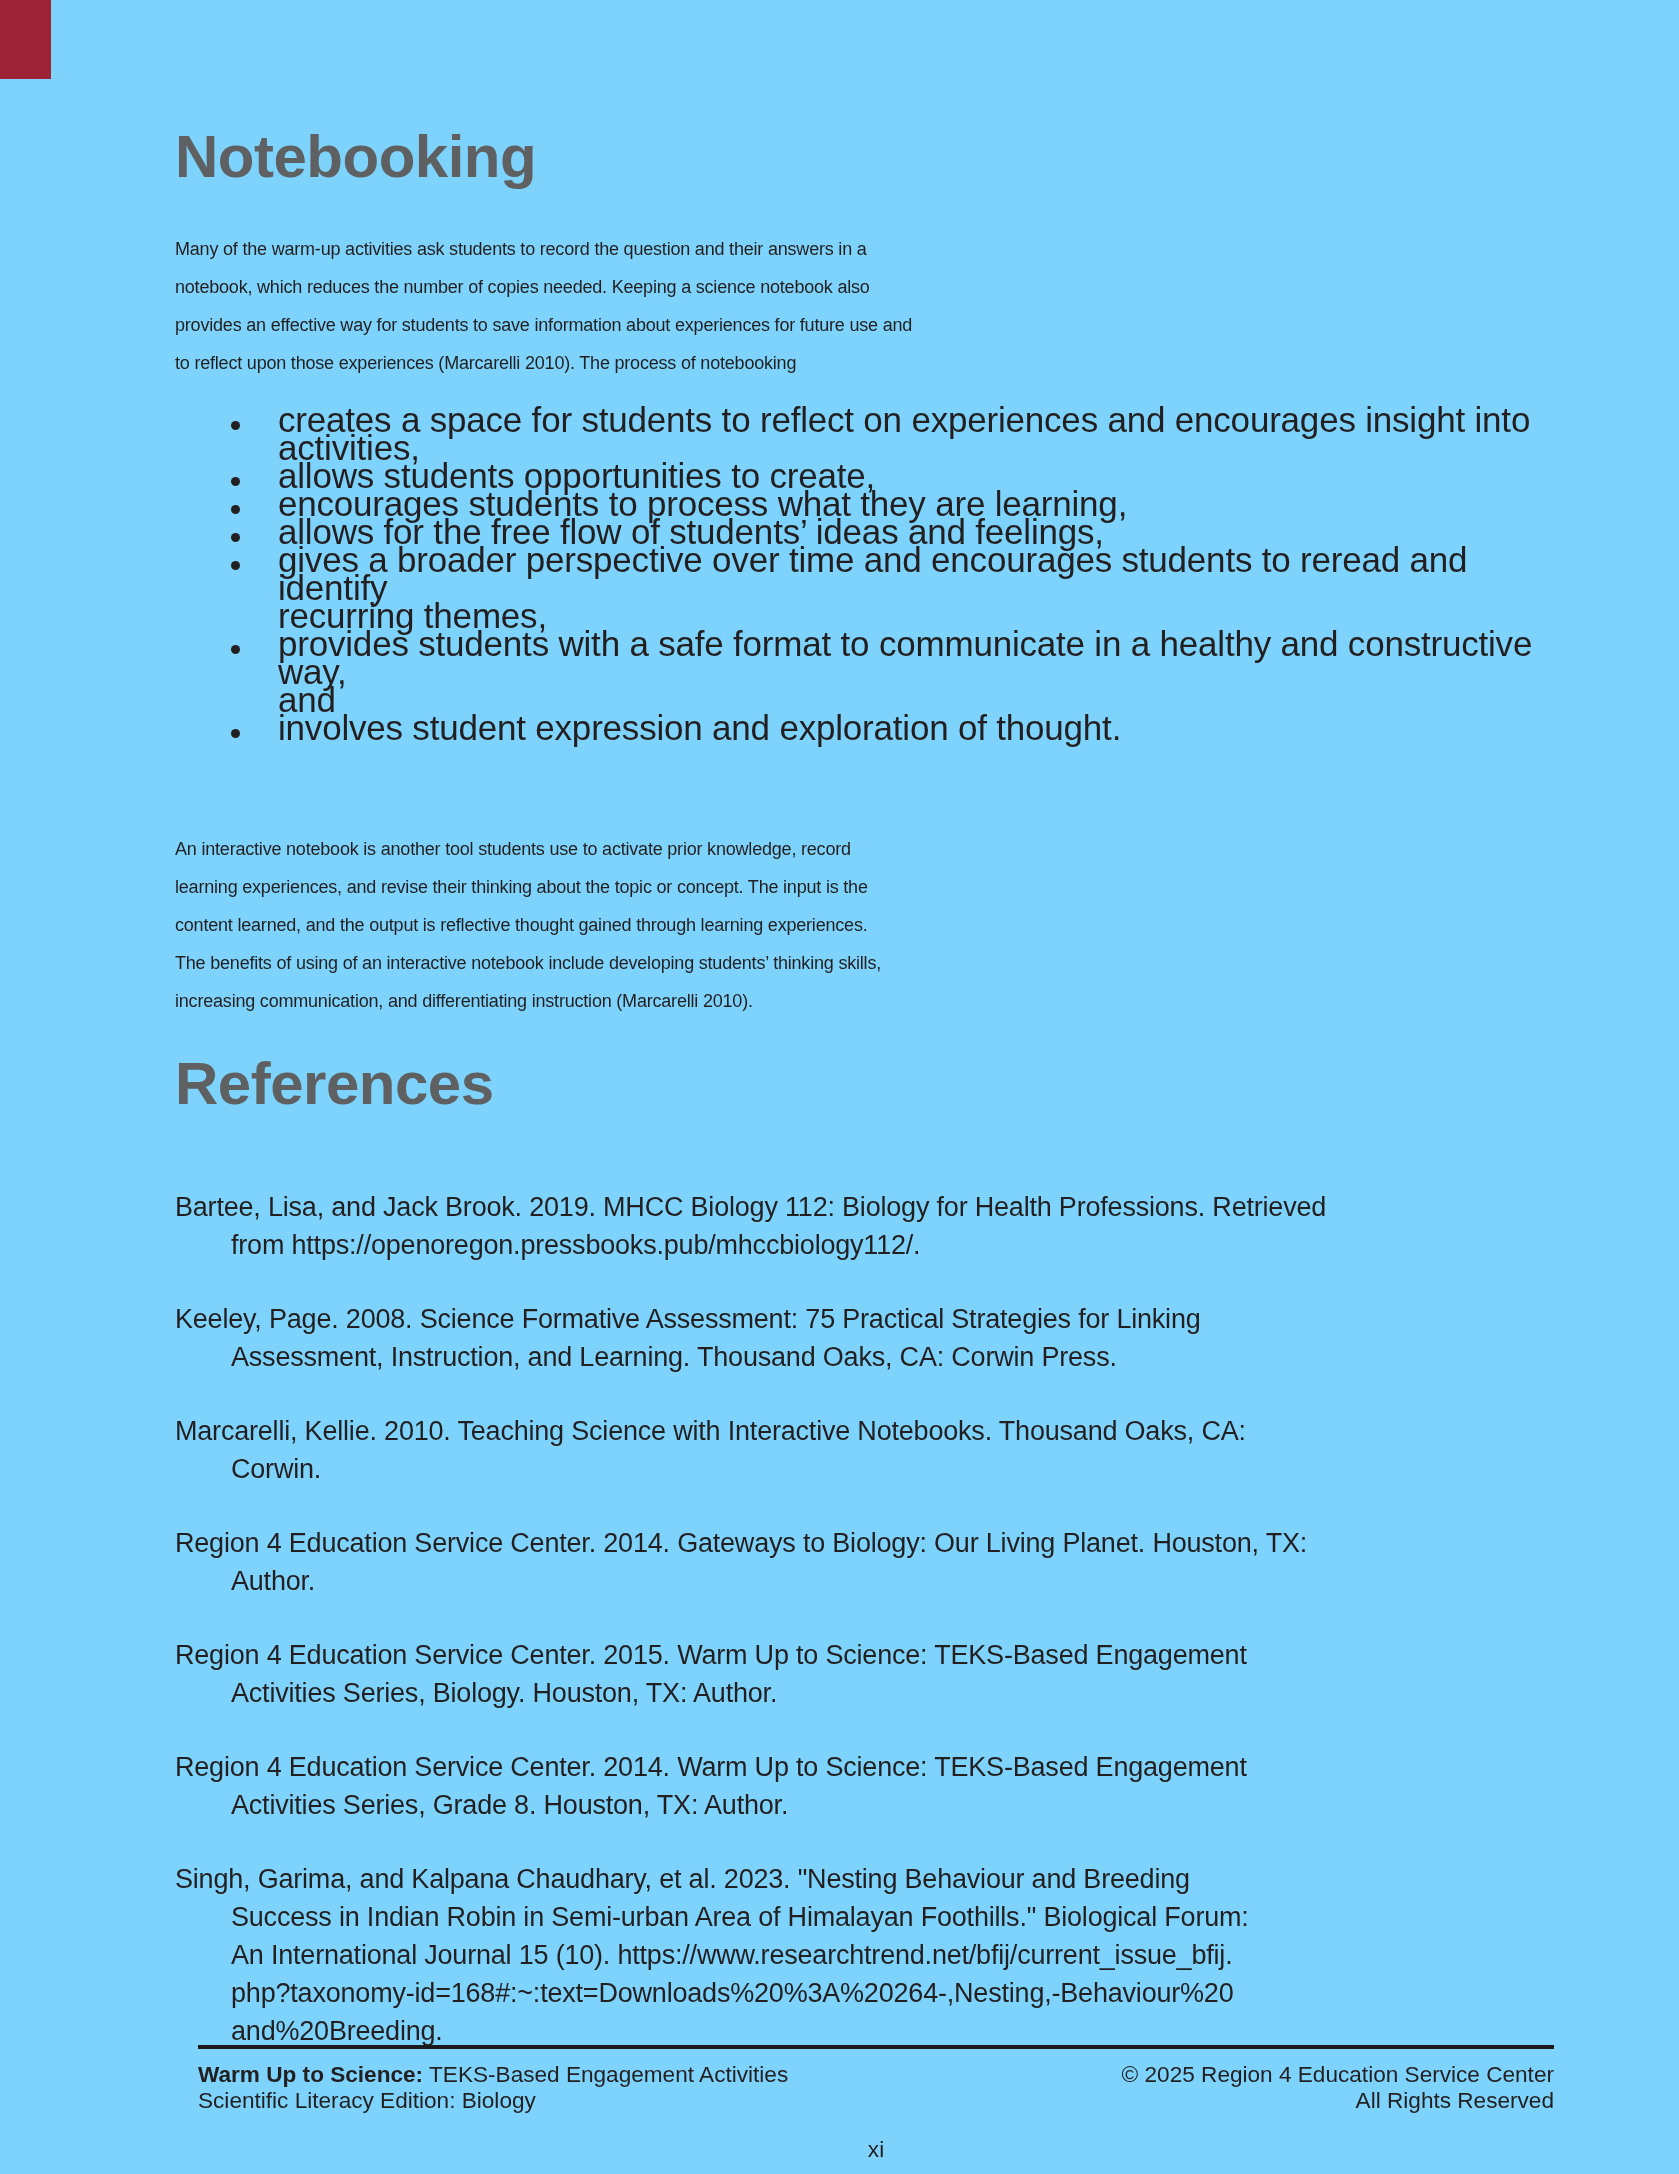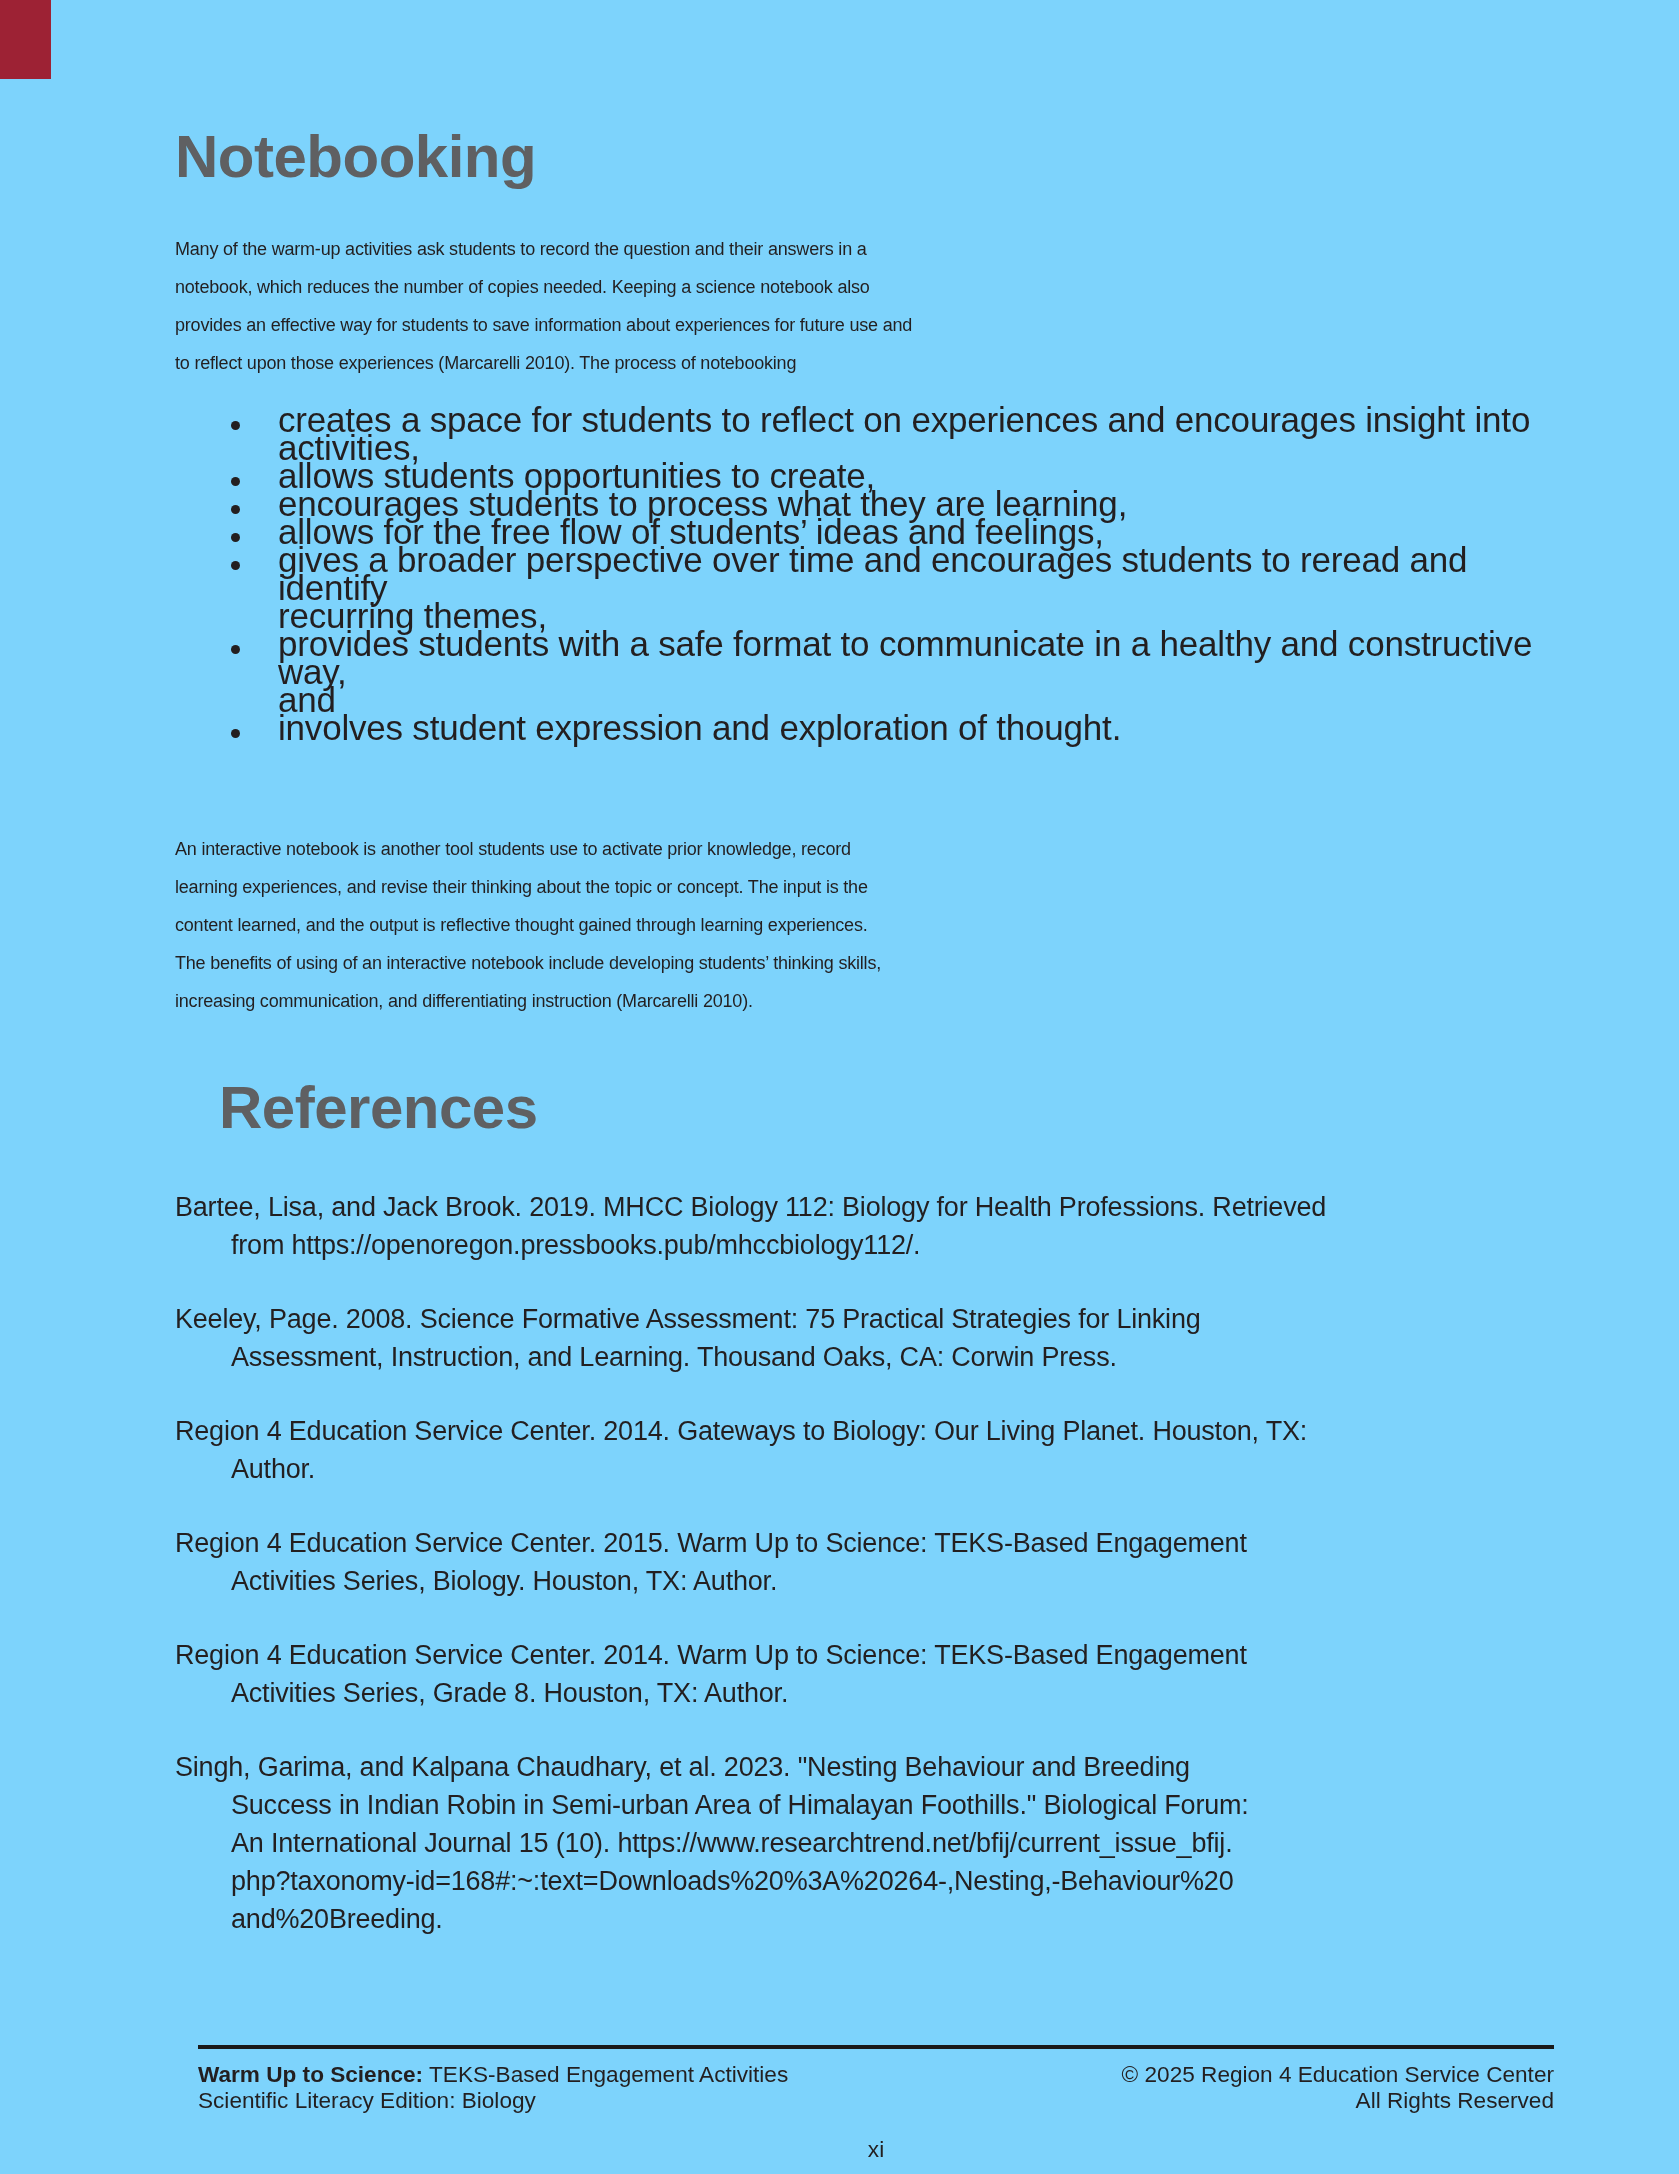--- a/index.html
+++ b/index.html
@@ -19,21 +19,21 @@
     width: 51px; height: 79px;
     background: #9d2234;
   }
 
   h1 {
     position: absolute; left: 175px; margin: 0;
     font-size: 60px; line-height: 60px; font-weight: bold;
     letter-spacing: -0.5px; color: #5f6062;
   }
   #title-notebooking { top: 127px; }
-  #title-references  { top: 1078px; margin-left: 44px; }
+  #title-references  { top: 1054px; }
 
   .bodytext {
     position: absolute; left: 175px; width: 1379px;
     font-size: 18px; line-height: 38px; letter-spacing: -0.2px;
     color: #231f20; margin: 0;
   }
   #para1 { top: 230px; }
   #para2 { top: 830px; }
 
   #bullet-list { position: absolute; left: 175px; top: 406px; width: 1379px; }
@@ -90,20 +90,21 @@
       <div class="bullet-row"><span class="bullet-dot"></span>involves student expression and exploration of thought.</div>
     </div>
 
   <p id="para2" class="bodytext">An interactive notebook is another tool students use to activate prior knowledge, record<br>learning experiences, and revise their thinking about the topic or concept. The input is the<br>content learned, and the output is reflective thought gained through learning experiences.<br>The benefits of using of an interactive notebook include developing students’ thinking skills,<br>increasing communication, and differentiating instruction (Marcarelli 2010).</p>
 
   <h1 id="title-references">References</h1>
 
   <div id="references-list">
       <div class="ref"><span>Bartee, Lisa, and Jack Brook. 2019. </span><span class="it">MHCC Biology 112: Biology for Health Professions</span><span>. Retrieved</span><br><span>from https://openoregon.pressbooks.pub/mhccbiology112/.</span></div>
       <div class="ref"><span>Keeley, Page. 2008. </span><span class="it">Science Formative Assessment: 75 Practical Strategies for Linking</span><br><span class="it">Assessment, Instruction, and Learning</span><span>. Thousand Oaks, CA: Corwin Press.</span></div>
+      <div class="ref"><span>Marcarelli, Kellie. 2010. </span><span class="it">Teaching Science with Interactive Notebooks</span><span>. Thousand Oaks, CA:</span><br><span>Corwin.</span></div>
       <div class="ref"><span>Region 4 Education Service Center. 2014. </span><span class="it">Gateways to Biology: Our Living Planet.</span><span> Houston, TX:</span><br><span>Author.</span></div>
       <div class="ref"><span>Region 4 Education Service Center. 2015. </span><span class="it">Warm Up to Science: TEKS-Based Engagement</span><br><span class="it">Activities Series, Biology</span><span>. Houston, TX: Author.</span></div>
       <div class="ref"><span>Region 4 Education Service Center. 2014. </span><span class="it">Warm Up to Science: TEKS-Based Engagement</span><br><span class="it">Activities Series, Grade 8</span><span>. Houston, TX: Author.</span></div>
       <div class="ref"><span>Singh, Garima, and Kalpana Chaudhary, et al. 2023. "Nesting Behaviour and Breeding</span><br><span>Success in Indian Robin in Semi-urban Area of Himalayan Foothills." </span><span class="it">Biological Forum:</span><br><span class="it">An International Journal</span><span> 15 (10). https://www.researchtrend.net/bfij/current_issue_bfij.</span><br><span>php?taxonomy-id=168#:~:text=Downloads%20%3A%20264-,Nesting,-Behaviour%20</span><br><span>and%20Breeding.</span></div>
     </div>
 
   <div class="footer-rule"></div>
 
   <div class="footer">
     <div class="footer-cols">

